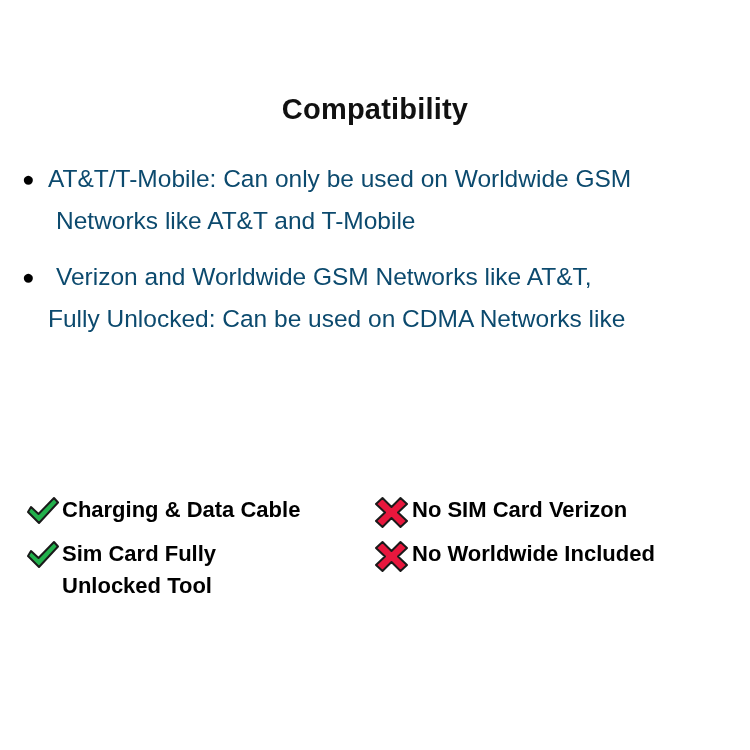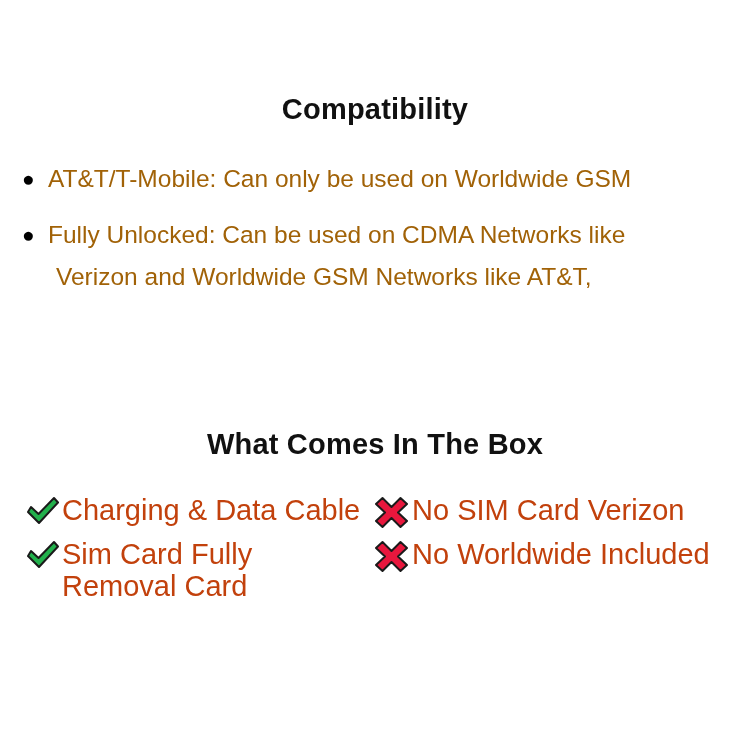--- a/index.html
+++ b/index.html
@@ -55,21 +55,21 @@
     color: #000000;
     text-align: left;
   }
   .bullet-lines {
     flex: 1 1 auto;
   }
   .bullet-line {
     font-size: 24.5px;
     line-height: 42px;
     white-space: nowrap;
-    color: #a16207;
+    color: #0c4a6e;
   }
   .bullet-line.indent { padding-left: 8px; }
 
   
   .box-grid {
     position: absolute;
     left: 0;
     top: 494px;
     width: 750px;
     height: 120px;
@@ -88,53 +88,54 @@
   }
   .box-icon {
     flex: 0 0 auto;
     width: 38px;
     height: 34px;
     margin-top: 1px;
   }
   .box-icon svg { display: block; }
   .box-labels { flex: 1 1 auto; }
   .box-label {
-    font-size: 29px;
+    font-size: 22px;
     line-height: 32px;
     white-space: nowrap;
-    color: #c2410c;
+    color: #000000;
+    font-weight: bold;
   }
 </style>
 </head>
 <body>
 
 <div class="page">
 
   <div class="section-title" id="title-compatibility">Compatibility</div>
 
   <div class="bullet-list">
 
     <div class="bullet-row">
       <div class="bullet-dot">●</div>
       <div class="bullet-lines">
         <div class="bullet-line">AT&amp;T/T-Mobile: Can only be used on Worldwide GSM</div>
+        <div class="bullet-line indent">Networks like AT&amp;T and T-Mobile</div>
       </div>
     </div>
 
     <div class="bullet-row">
       <div class="bullet-dot">●</div>
       <div class="bullet-lines">
+        <div class="bullet-line indent">Verizon and Worldwide GSM Networks like AT&amp;T,</div>
         <div class="bullet-line">Fully Unlocked: Can be used on CDMA Networks like</div>
-        <div class="bullet-line indent">Verizon and Worldwide GSM Networks like AT&amp;T,</div>
       </div>
     </div>
 
   </div>
 
-  <div class="section-title" id="title-box">What Comes In The Box</div>
 
   <div class="box-grid">
 
     <div class="box-col" id="col-included">
 
       <div class="box-row">
         <span class="box-icon">
           <svg width="38" height="34" viewBox="0 0 38 34" aria-hidden="true">
             <path d="M4 17 L7 12 L14.5 19 L30 3 L34 7.5 L15 28 Z" fill="#22b14c" stroke="#1a1a1a" stroke-width="2" stroke-linejoin="round"></path>
           </svg>
@@ -145,21 +146,21 @@
       </div>
 
       <div class="box-row">
         <span class="box-icon">
           <svg width="38" height="34" viewBox="0 0 38 34" aria-hidden="true">
             <path d="M4 17 L7 12 L14.5 19 L30 3 L34 7.5 L15 28 Z" fill="#22b14c" stroke="#1a1a1a" stroke-width="2" stroke-linejoin="round"></path>
           </svg>
         </span>
         <span class="box-labels">
           <span class="box-label" style="display: block;">Sim Card Fully</span>
-          <span class="box-label" style="display: block;">Removal Card</span>
+          <span class="box-label" style="display: block;">Unlocked Tool</span>
         </span>
       </div>
 
     </div>
 
     <div class="box-col" id="col-excluded">
 
       <div class="box-row">
         <span class="box-icon">
           <svg width="38" height="34" viewBox="0 0 38 34" aria-hidden="true">

